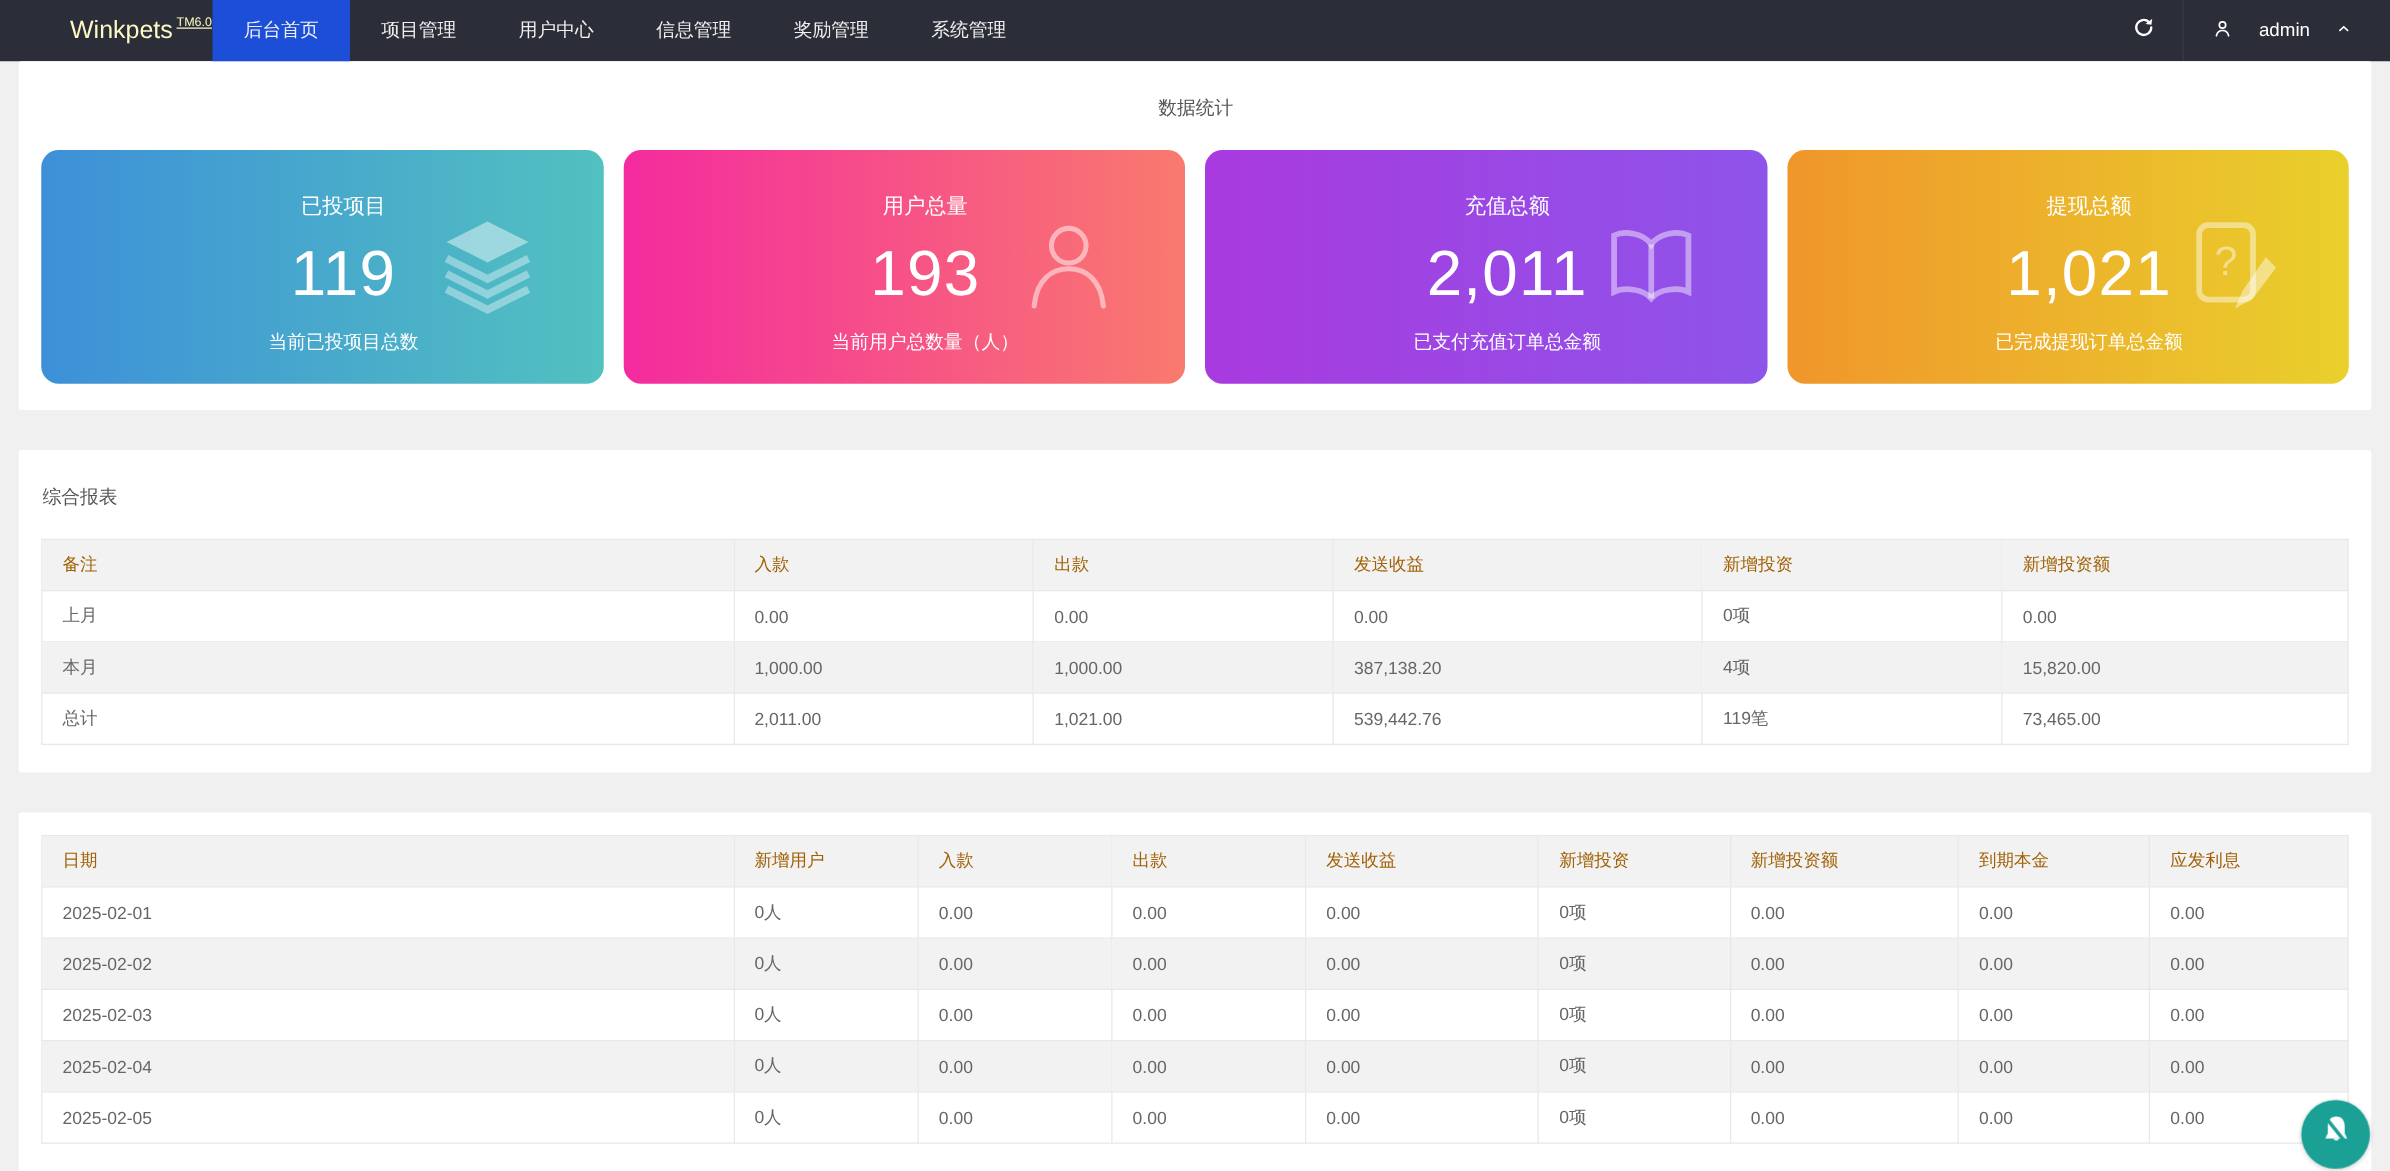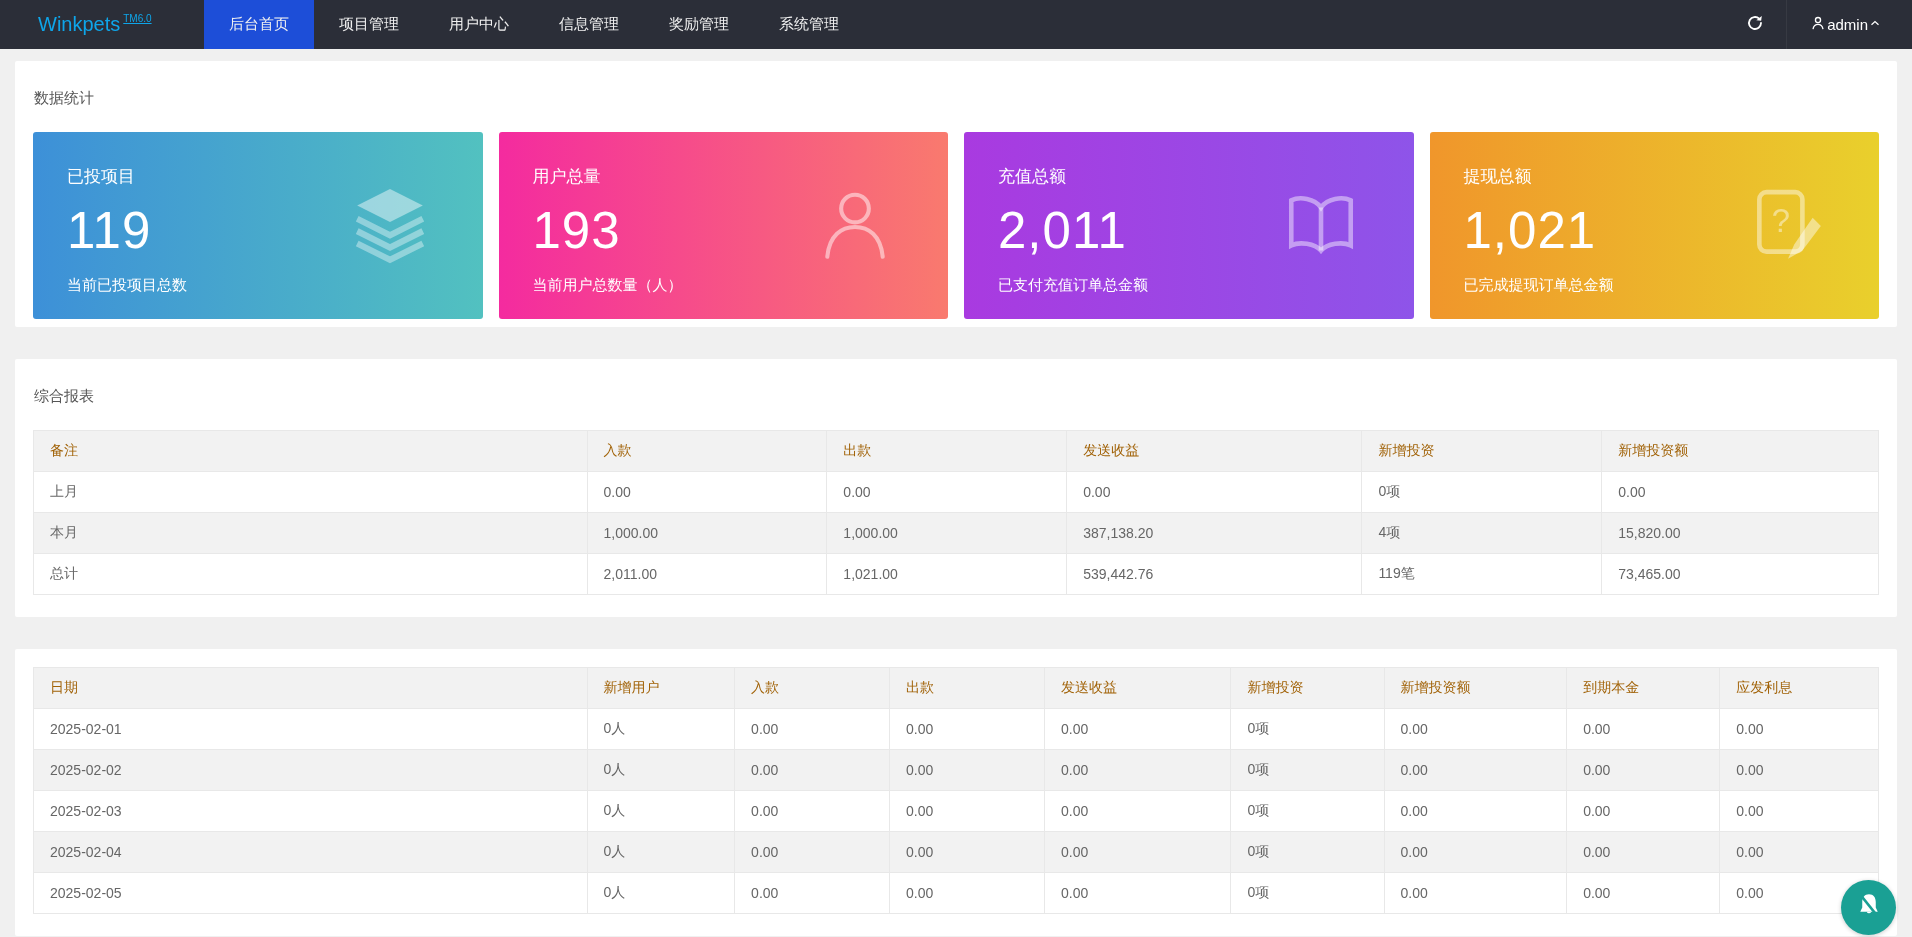--- a/index.html
+++ b/index.html
@@ -7,51 +7,51 @@
     width: 1912px; height: 937px; overflow: hidden;
     background: #f0f0f0;
     font-family: "Liberation Sans", "DejaVu Sans", sans-serif;
   }
   
   .navbar {
     height: 49px; background: #2b2e38; color: #fff;
     display: flex; align-items: stretch;
   }
   .brand {
-    width: 204px; display: flex; align-items: center; padding-left: 38px;
-    font-size: 20px; color: #0ea5e9; white-space: nowrap; cursor: pointer;
+    width: 170px; display: flex; align-items: center; padding-left: 56px;
+    font-size: 20px; color: #fef9c3; white-space: nowrap; cursor: pointer;
   }
   .brand sup { font-size: 10px; margin-left: 3px; top: -6px; position: relative; text-decoration: underline; }
   .nav-menu { display: flex; list-style: none; align-items: stretch; flex: 1; }
   .nav-menu li {
     padding: 0 25px; display: flex; align-items: center;
     font-size: 15px; color: #f0f0f0; cursor: pointer;
   }
   .nav-menu li.active { background: #1d4ed8; }
   .nav-right { display: flex; align-items: stretch; }
   .nav-icon-btn {
     width: 62px; display: flex; align-items: center; justify-content: center;
     cursor: pointer;
   }
   .user-block {
-    display: flex; align-items: center; gap: 0; padding: 0 30px 0 22px;
+    display: flex; align-items: center; gap: 20px; padding: 0 30px 0 22px;
     border-left: 1px solid rgba(255,255,255,0.06); cursor: pointer; font-size: 15px;
   }
   
   .panel {
     margin: 0 15px; background: #fff; border-radius: 2px;
     padding: 18px 18px 22px 18px;
   }
-  .panel-stats { margin-top: 12px; padding-bottom: 8px; }
+  .panel-stats { padding-bottom: 21px; text-align: center; }
   .panel + .panel { margin-top: 32px; }
   .section-title { font-size: 15px; color: #555; padding: 10px 0 24px 1px; }
   
   .cards-row { display: flex; gap: 16px; }
   .stat-card {
-    flex: 1; height: 187px; border-radius: 3px; color: #fff;
+    flex: 1; height: 187px; border-radius: 14px; color: #fff;
     position: relative; padding: 33px 0 0 34px; overflow: hidden;
   }
   .stat-card .card-title { font-size: 17px; }
   .stat-card .card-value { font-size: 51px; font-weight: 500; margin-top: 13px; letter-spacing: 1px; }
   .stat-card .card-sub { font-size: 15px; margin-top: 16px; }
   .stat-card .card-icon {
     position: absolute; right: 52px; top: 50%; transform: translateY(-50%);
     width: 82px; height: 82px;
   }
   .card-icon svg { width: 100%; height: 100%; }

